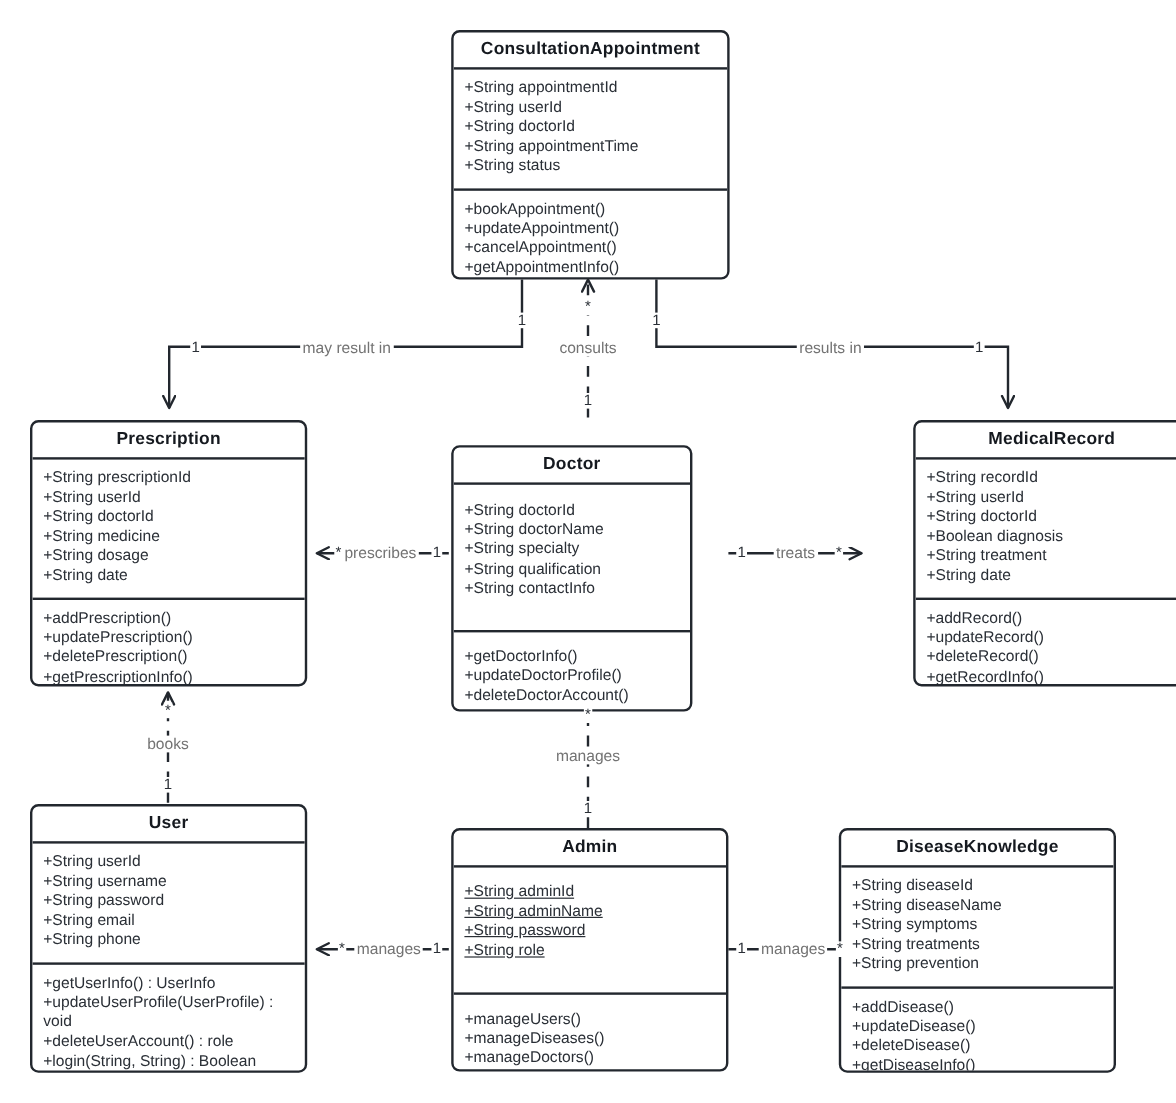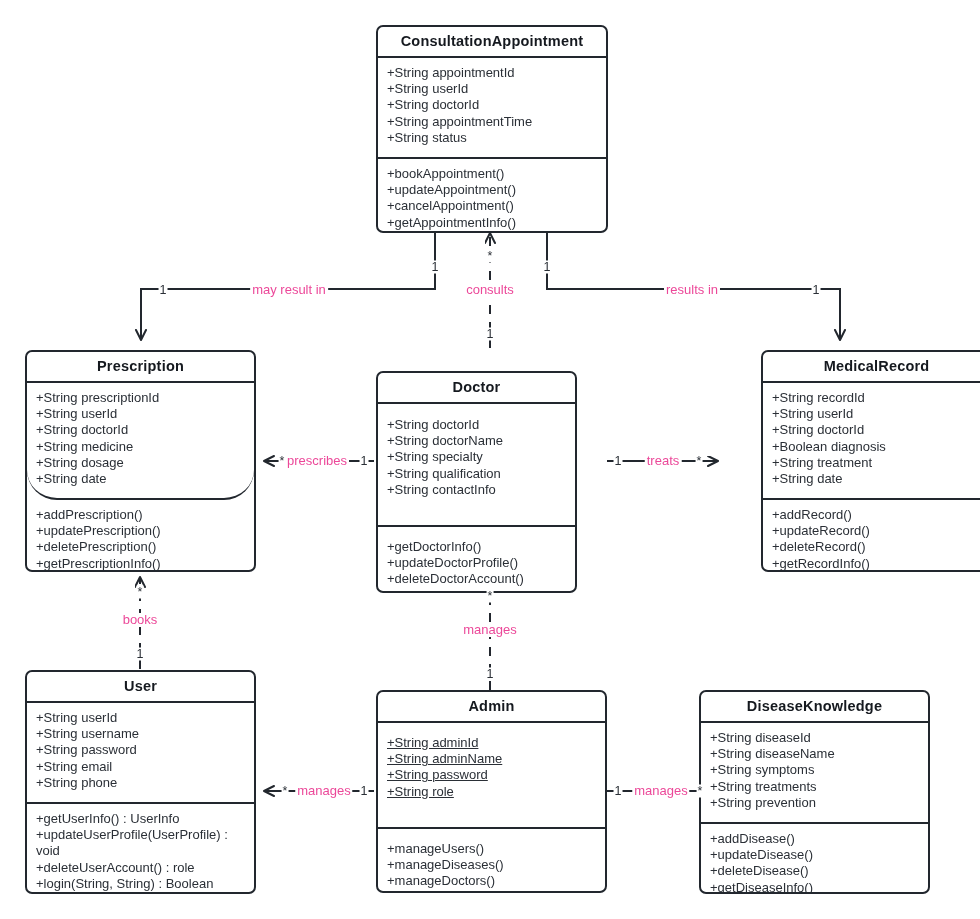--- a/index.html
+++ b/index.html
@@ -54,21 +54,21 @@
   }
   .cls-section.attrs {
     border-bottom: 2px solid #22272e;
   }
   .cls-section .row {
     white-space: pre-wrap;
   }
   .edge-label {
     position: absolute;
     font-size: 13px;
-    color: #ec4899;
+    color: #737373;
     background: #ffffff;
     padding: 0 2px;
     white-space: nowrap;
     transform: translate(-50%, -50%);
     line-height: 14px;
   }
   .mult {
     position: absolute;
     font-size: 12.5px;
     color: #2a2f36;
@@ -140,21 +140,21 @@
     <div class="cls-section methods">
       <div class="row">+bookAppointment()</div>
       <div class="row">+updateAppointment()</div>
       <div class="row">+cancelAppointment()</div>
       <div class="row">+getAppointmentInfo()</div>
     </div>
   </div>
 
   <div class="uml-class" style="left:25px; top:350px; width:231px; height:222px;">
     <div class="cls-title">Prescription</div>
-    <div class="cls-section attrs" style="height:100px;border-radius:30px;">
+    <div class="cls-section attrs" style="height:100px;">
       <div class="row">+String prescriptionId</div>
       <div class="row">+String userId</div>
       <div class="row">+String doctorId</div>
       <div class="row">+String medicine</div>
       <div class="row">+String dosage</div>
       <div class="row">+String date</div>
     </div>
     <div class="cls-section methods">
       <div class="row">+addPrescription()</div>
       <div class="row">+updatePrescription()</div>

